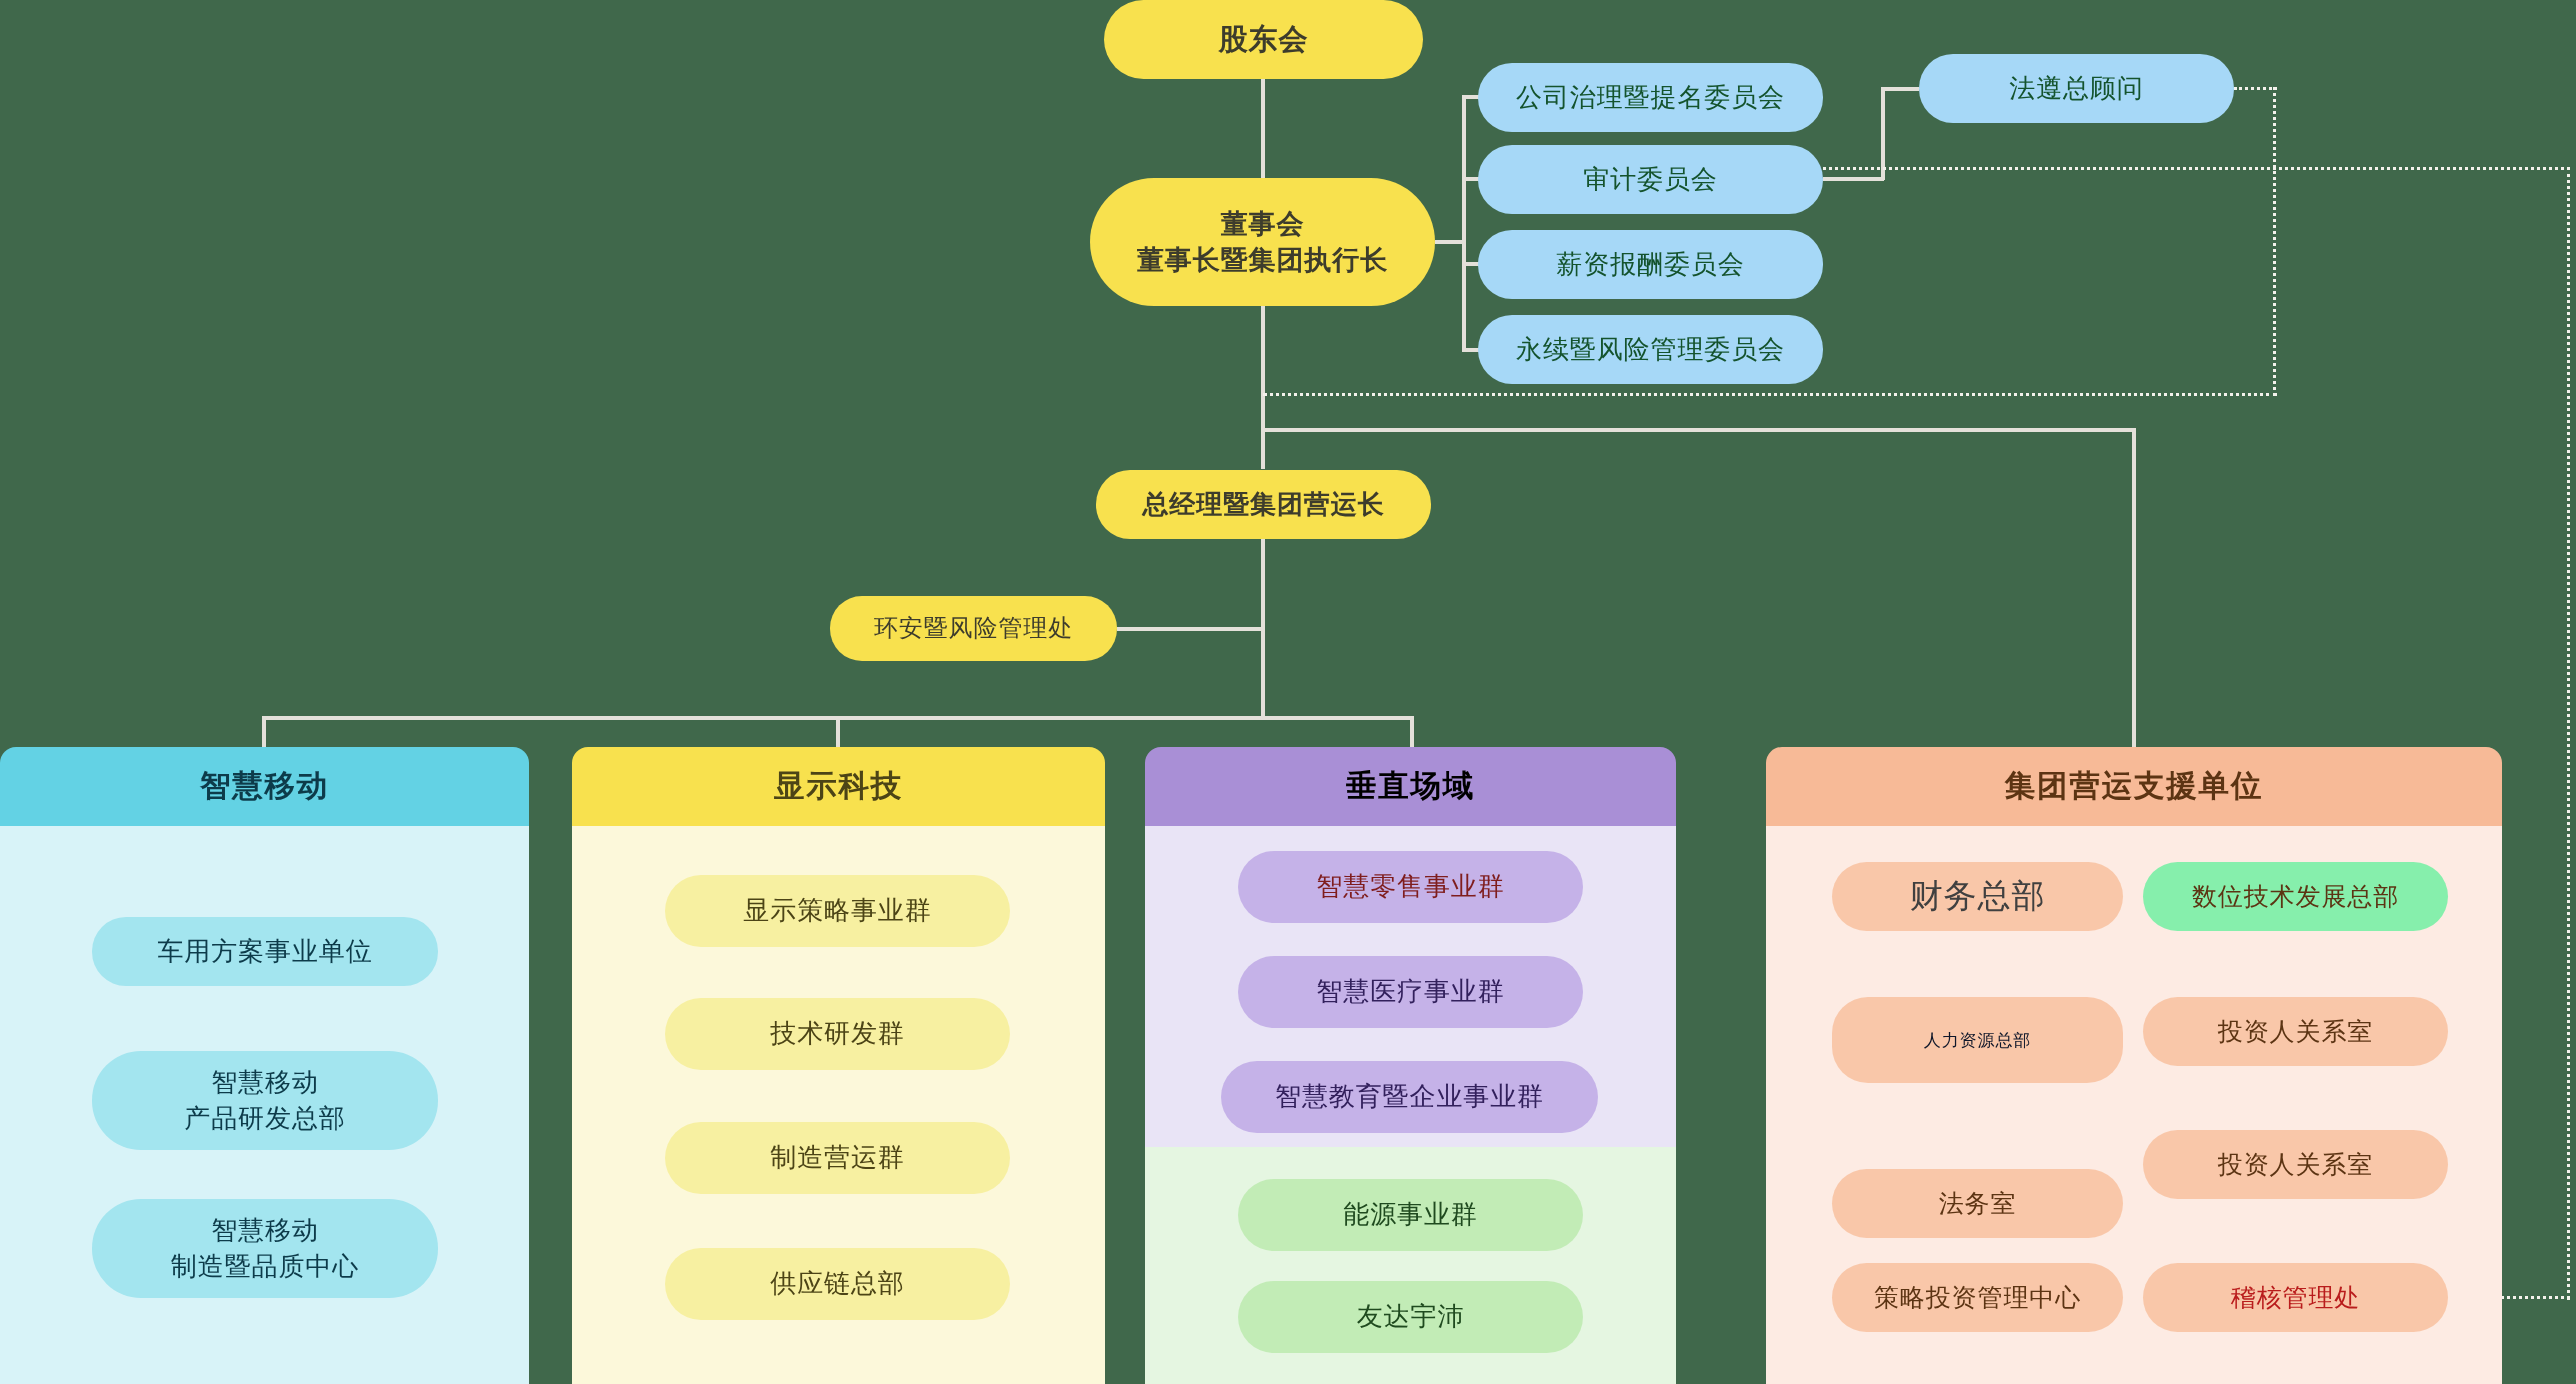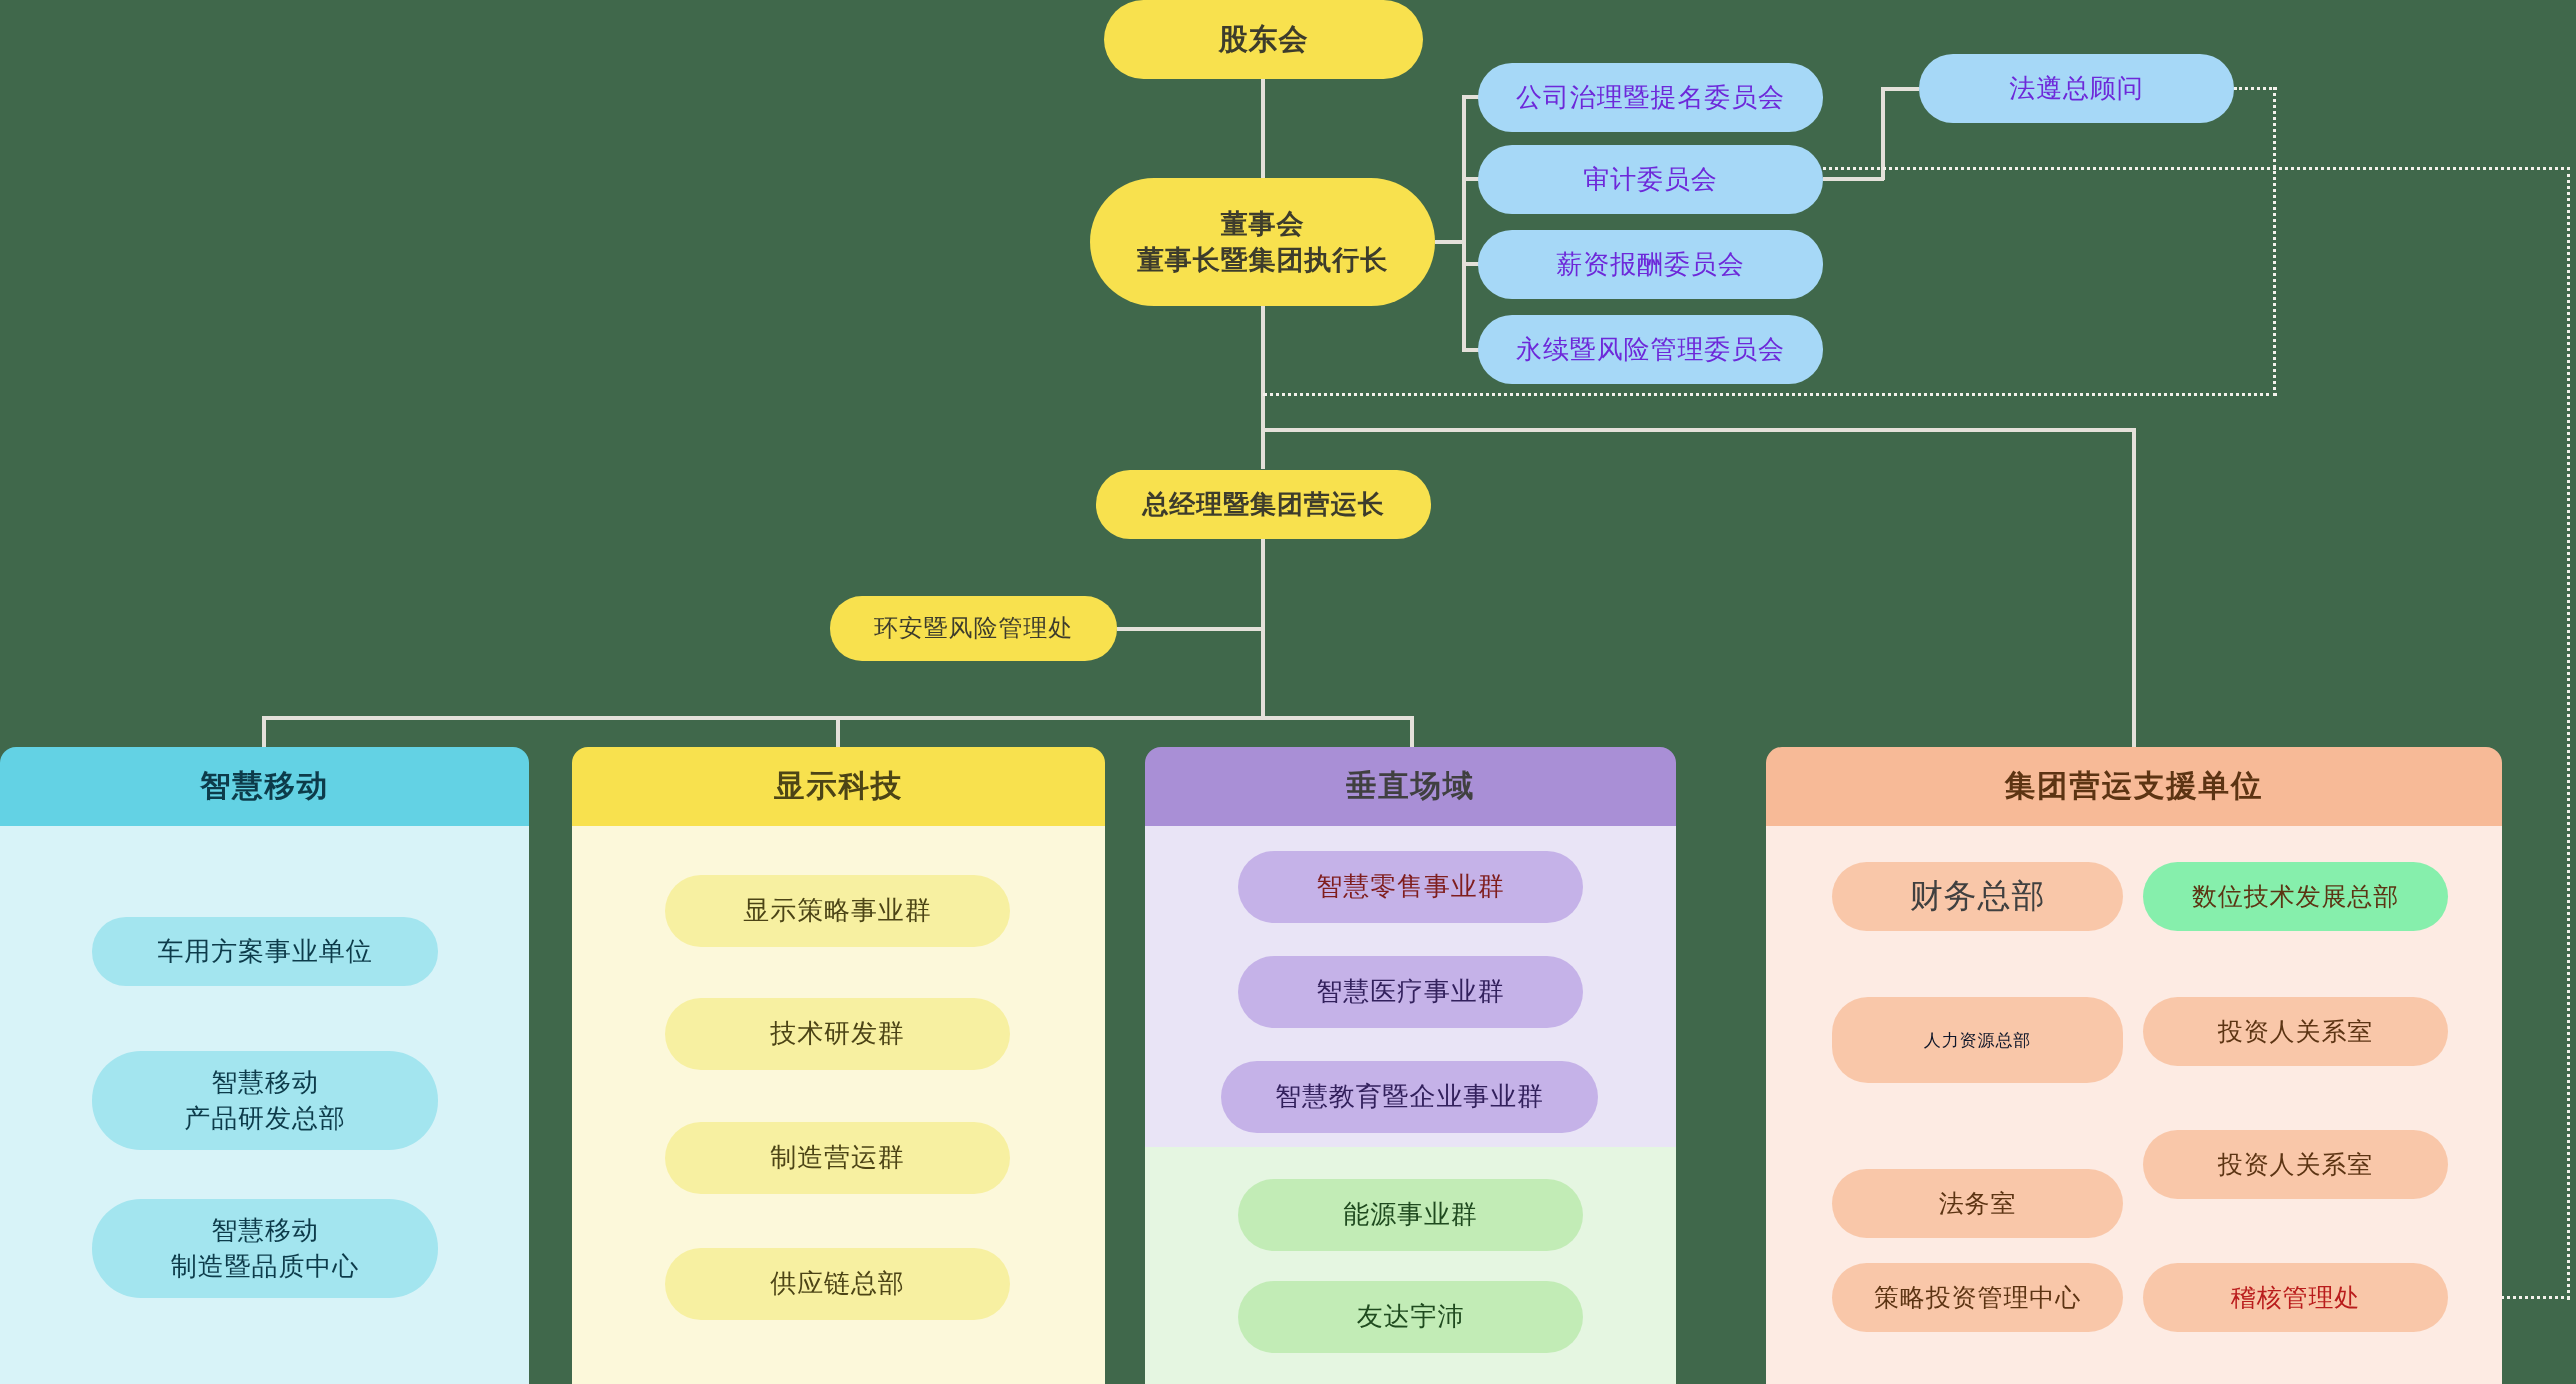--- a/index.html
+++ b/index.html
@@ -16,21 +16,21 @@
   .dot-v{position:absolute;width:0;border-left:3.6px dotted #f4f2ec;}
 
   
   .pill{
     position:absolute;display:flex;align-items:center;justify-content:center;
     text-align:center;white-space:pre-line;
     font-size:26px;font-weight:500;letter-spacing:0.9px;line-height:1.35;
     border-radius:36px;
   }
   .yellow{background:#f8e14e;color:#3d3c2c;}
-  .blue{background:#a6d8f7;color:#6d28d9;}
+  .blue{background:#a6d8f7;color:#14532d;}
 
   
   .card{position:absolute;}
   .card-header{
     position:absolute;left:0;top:0;right:0;height:79px;
     display:flex;align-items:center;justify-content:center;
     border-radius:16px 16px 0 0;
     font-size:30.5px;font-weight:600;letter-spacing:1.8px;
   }
   .card-body{position:absolute;left:0;right:0;}
@@ -98,21 +98,21 @@
     <div class="card-header" style="background:#f8e14e;color:#4c4416;">显示科技</div>
     <div class="pill" style="left:93px;top:128px;width:345px;height:72px;background:#f7f0a1;color:#4c4416;">显示策略事业群</div>
     <div class="pill" style="left:93px;top:251px;width:345px;height:72px;background:#f7f0a1;color:#4c4416;">技术研发群</div>
     <div class="pill" style="left:93px;top:375px;width:345px;height:72px;background:#f7f0a1;color:#4c4416;">制造营运群</div>
     <div class="pill" style="left:93px;top:501px;width:345px;height:72px;background:#f7f0a1;color:#4c4416;">供应链总部</div>
   </section>
 
   <section class="card" style="left:1145px;top:747px;width:531px;height:647px;">
     <div class="card-body" style="top:79px;height:321px;background:#e9e4f6;"></div>
     <div class="card-body" style="top:400px;bottom:0;background:#e5f6e1;"></div>
-    <div class="card-header" style="background:#a98fd6;color:#404040;font-family:Liberation Serif, serif;">垂直场域</div>
+    <div class="card-header" style="background:#a98fd6;color:#000000;font-family:Liberation Serif, serif;">垂直场域</div>
     <div class="pill" style="left:93px;top:104px;width:345px;height:72px;background:#c5b2e8;color:#7f1d1d;">智慧零售事业群</div>
     <div class="pill" style="left:93px;top:209px;width:345px;height:72px;background:#c5b2e8;color:#32205c;">智慧医疗事业群</div>
     <div class="pill" style="left:76px;top:314px;width:377px;height:72px;background:#c5b2e8;color:#32205c;">智慧教育暨企业事业群</div>
     <div class="pill" style="left:93px;top:432px;width:345px;height:72px;background:#c2ecb6;color:#1f4a1f;">能源事业群</div>
     <div class="pill" style="left:93px;top:534px;width:345px;height:72px;background:#c2ecb6;color:#1f4a1f;">友达宇沛</div>
   </section>
 
   <section class="card" style="left:1766px;top:747px;width:736px;height:647px;">
     <div class="card-body" style="top:79px;bottom:0;background:#fdebe3;"></div>
     <div class="card-header" style="background:#f7ba97;color:#5c3413;">集团营运支援单位</div>

